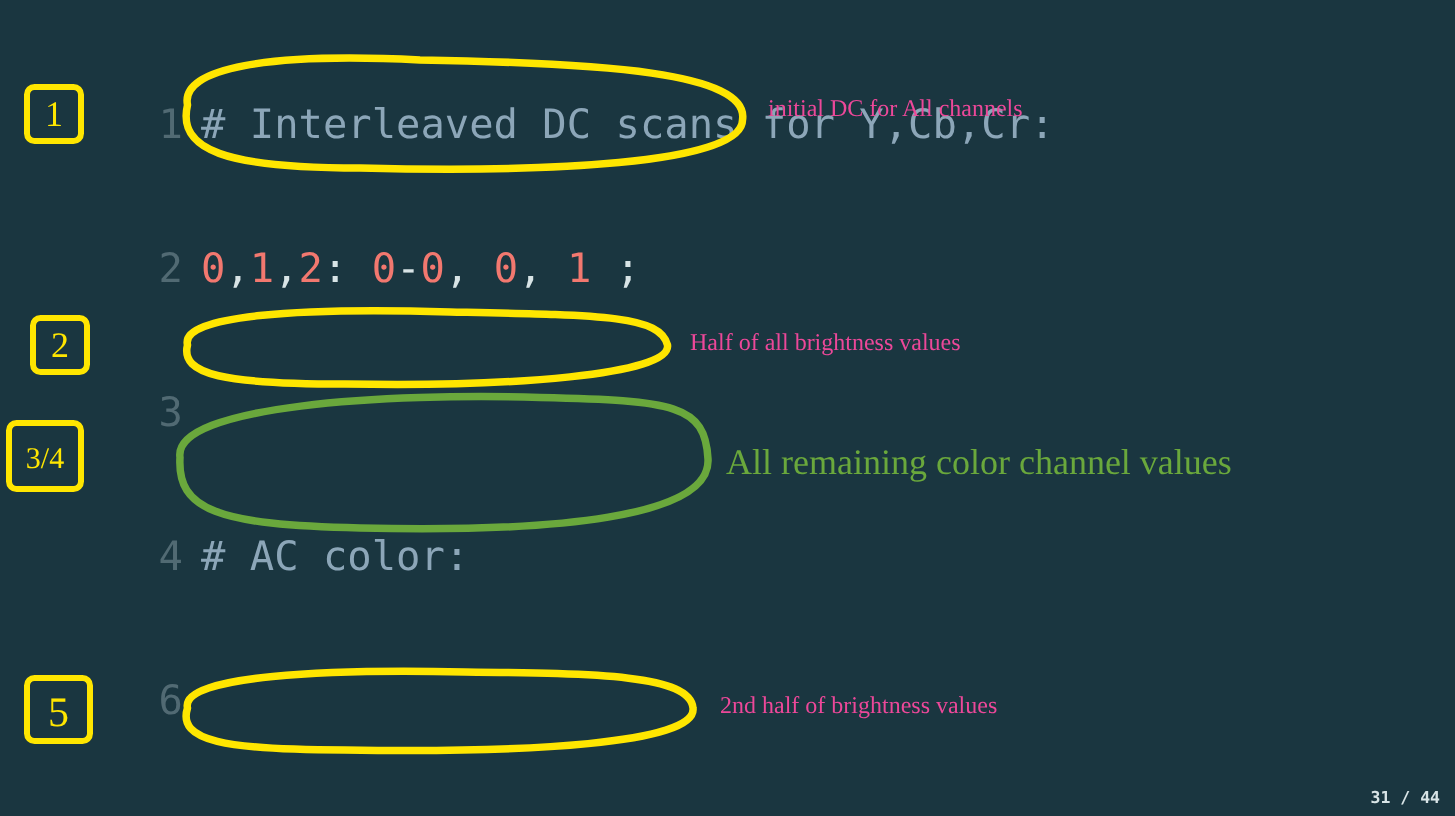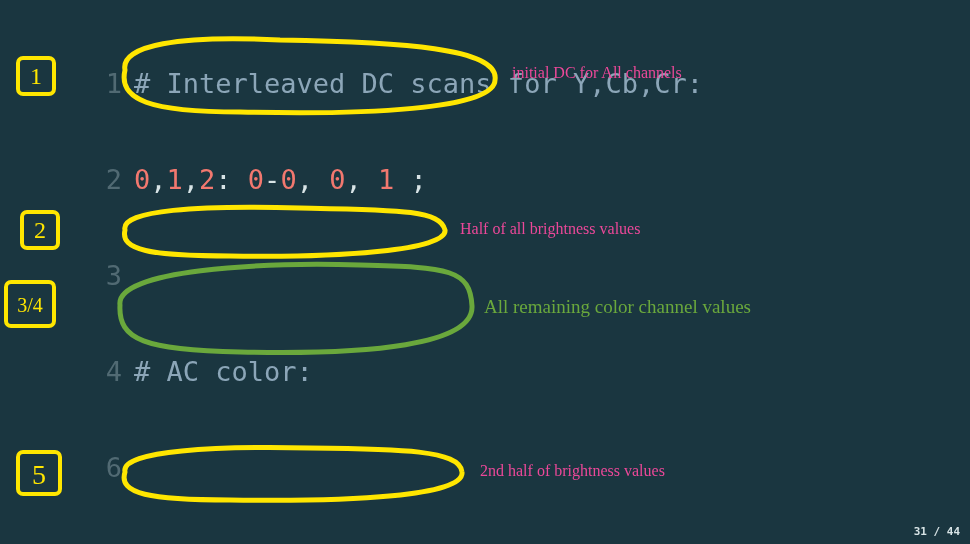--- a/index.html
+++ b/index.html
@@ -50,18 +50,18 @@
   <rect x="6" y="282" width="48" height="44" rx="5" fill="none" stroke="#ffe600" stroke-width="4"></rect>
   <text x="30" y="312" fill="#ffe600" font-family="Comic Sans MS,cursive" font-size="20" text-anchor="middle">3/4</text>
 
   <path d="M125,472 C120,450 220,446 310,448 C400,449 460,450 462,472 C465,496 350,502 230,500 C150,500 118,494 125,472 Z" fill="none" stroke="#ffe600" stroke-width="5" stroke-linecap="round" stroke-linejoin="round"></path>
   <rect x="18" y="452" width="42" height="42" rx="5" fill="none" stroke="#ffe600" stroke-width="4"></rect>
   <text x="39" y="484" fill="#ffe600" font-family="Comic Sans MS,cursive" font-size="28" text-anchor="middle">5</text>
 </svg>
 
 <div class="hand" style="left:512px;top:64px;">initial DC for All channels</div>
 <div class="hand" style="left:460px;top:220px;text-align:center;">Half of all brightness values</div>
-<div class="hand greenhand" style="left:484px;top:296px;font-size:19px;">All remaining color channel values</div>
+<div class="hand greenhand" style="left:484px;top:296px;font-size:24px;">All remaining color channel values</div>
 <div class="hand" style="left:480px;top:462px;">2nd half of brightness values</div>
 
 <div class="page">31 / 44</div>
 
 </div>
 
 </body></html>

